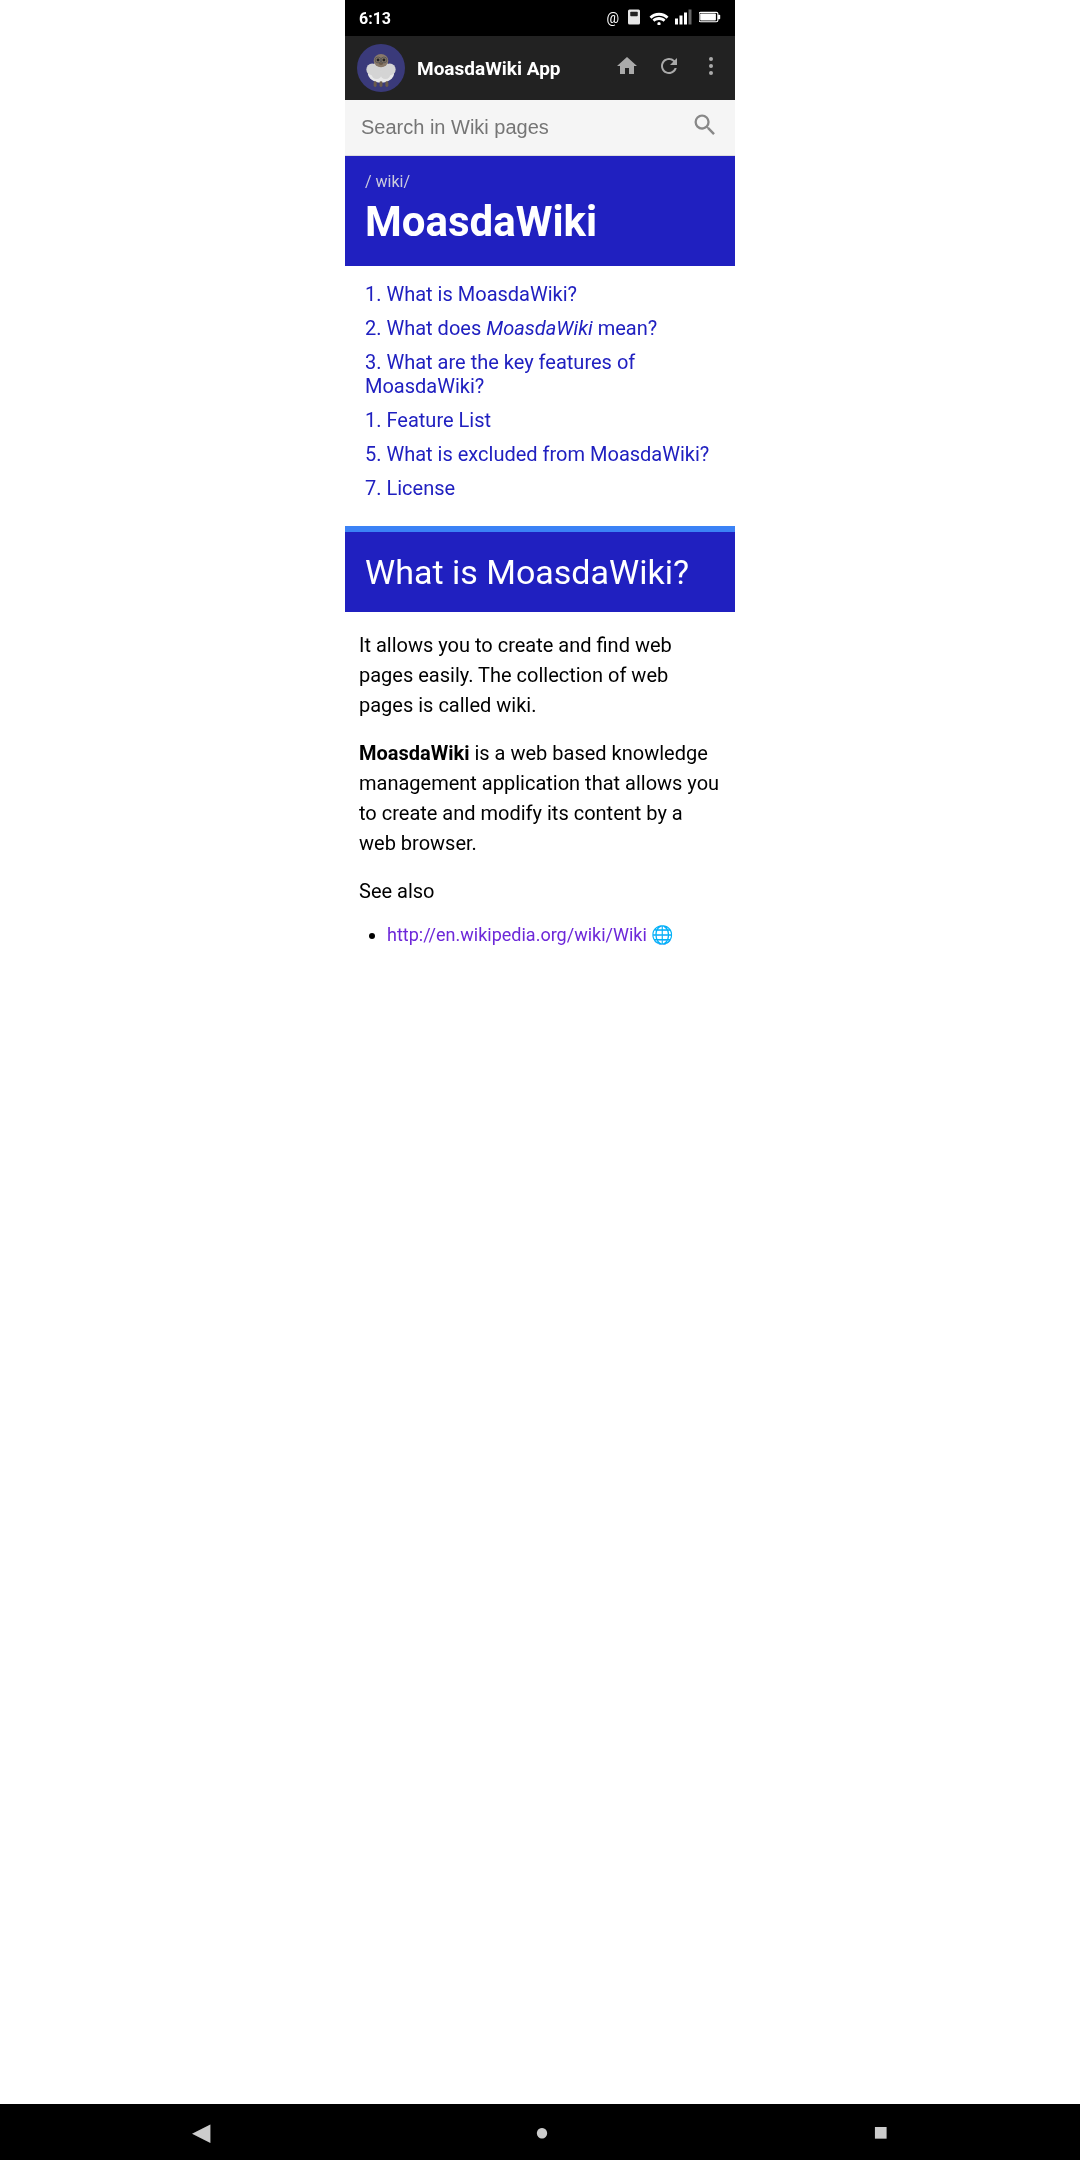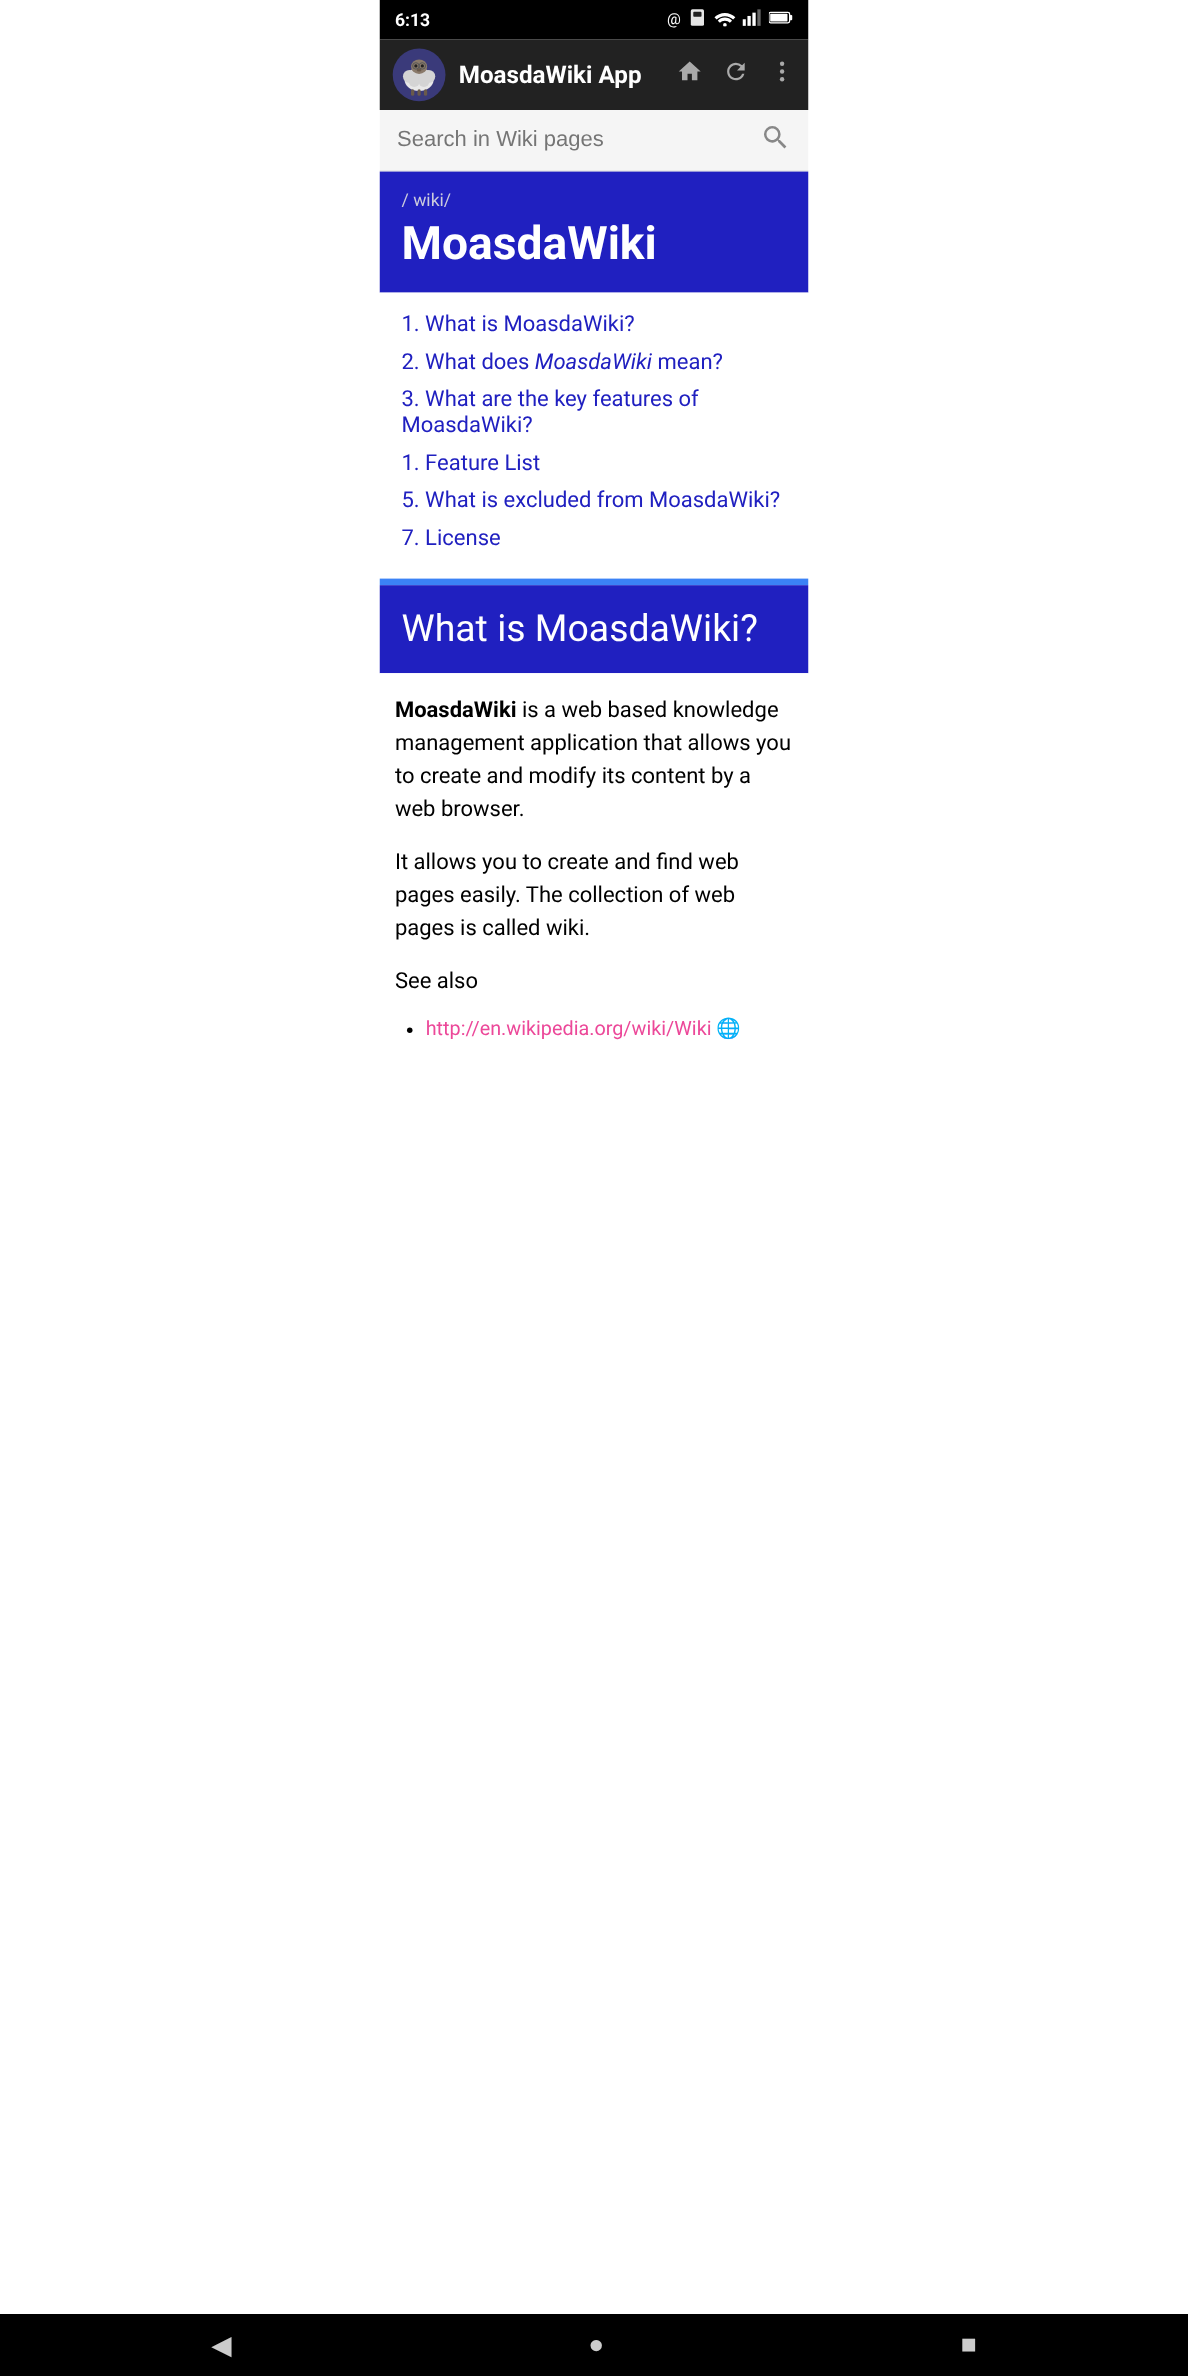--- a/index.html
+++ b/index.html
@@ -51,21 +51,21 @@
       background: #3a3a7a;
       display: flex;
       align-items: center;
       justify-content: center;
       margin-right: 12px;
       font-size: 26px;
       flex-shrink: 0;
     }
     .app-title {
       color: #fff;
-      font-size: 22px;
+      font-size: 19px;
       font-weight: bold;
       flex: 1;
     }
     .app-bar-actions {
       display: flex;
       align-items: center;
       gap: 18px;
     }
     .app-bar-icon {
       color: #ccc;
@@ -159,21 +159,21 @@
       margin-bottom: 8px;
     }
     .see-also-list {
       list-style: disc;
       padding-left: 28px;
     }
     .see-also-list li {
       margin-bottom: 6px;
     }
     .see-also-list a {
-      color: #ec4899;
+      color: #6d28d9;
       font-size: 18px;
       text-decoration: none;
       cursor: pointer;
     }
     .globe-icon {
       font-size: 18px;
     }
 
     
     .bottom-nav {
@@ -331,24 +331,24 @@
     <div class="toc-item">
       <a class="toc-link">7. License</a>
     </div>
   </div>
 
   <div class="section-header">
     <div class="section-title">What is MoasdaWiki?</div>
   </div>
 
   <div class="content">
+    <p>It allows you to create and find web pages easily. The collection of web pages is called wiki.</p>
     <p>
       <span class="bold">MoasdaWiki</span><span> is a web based knowledge management application that allows you to create and modify its content by a web browser.</span>
     </p>
-    <p>It allows you to create and find web pages easily. The collection of web pages is called wiki.</p>
     <p class="see-also">See also</p>
     <ul class="see-also-list">
       <li>
         <a>http://en.wikipedia.org/wiki/Wiki</a>
         <span class="globe-icon"> 🌐</span>
       </li>
     </ul>
   </div>
 
 </div>

